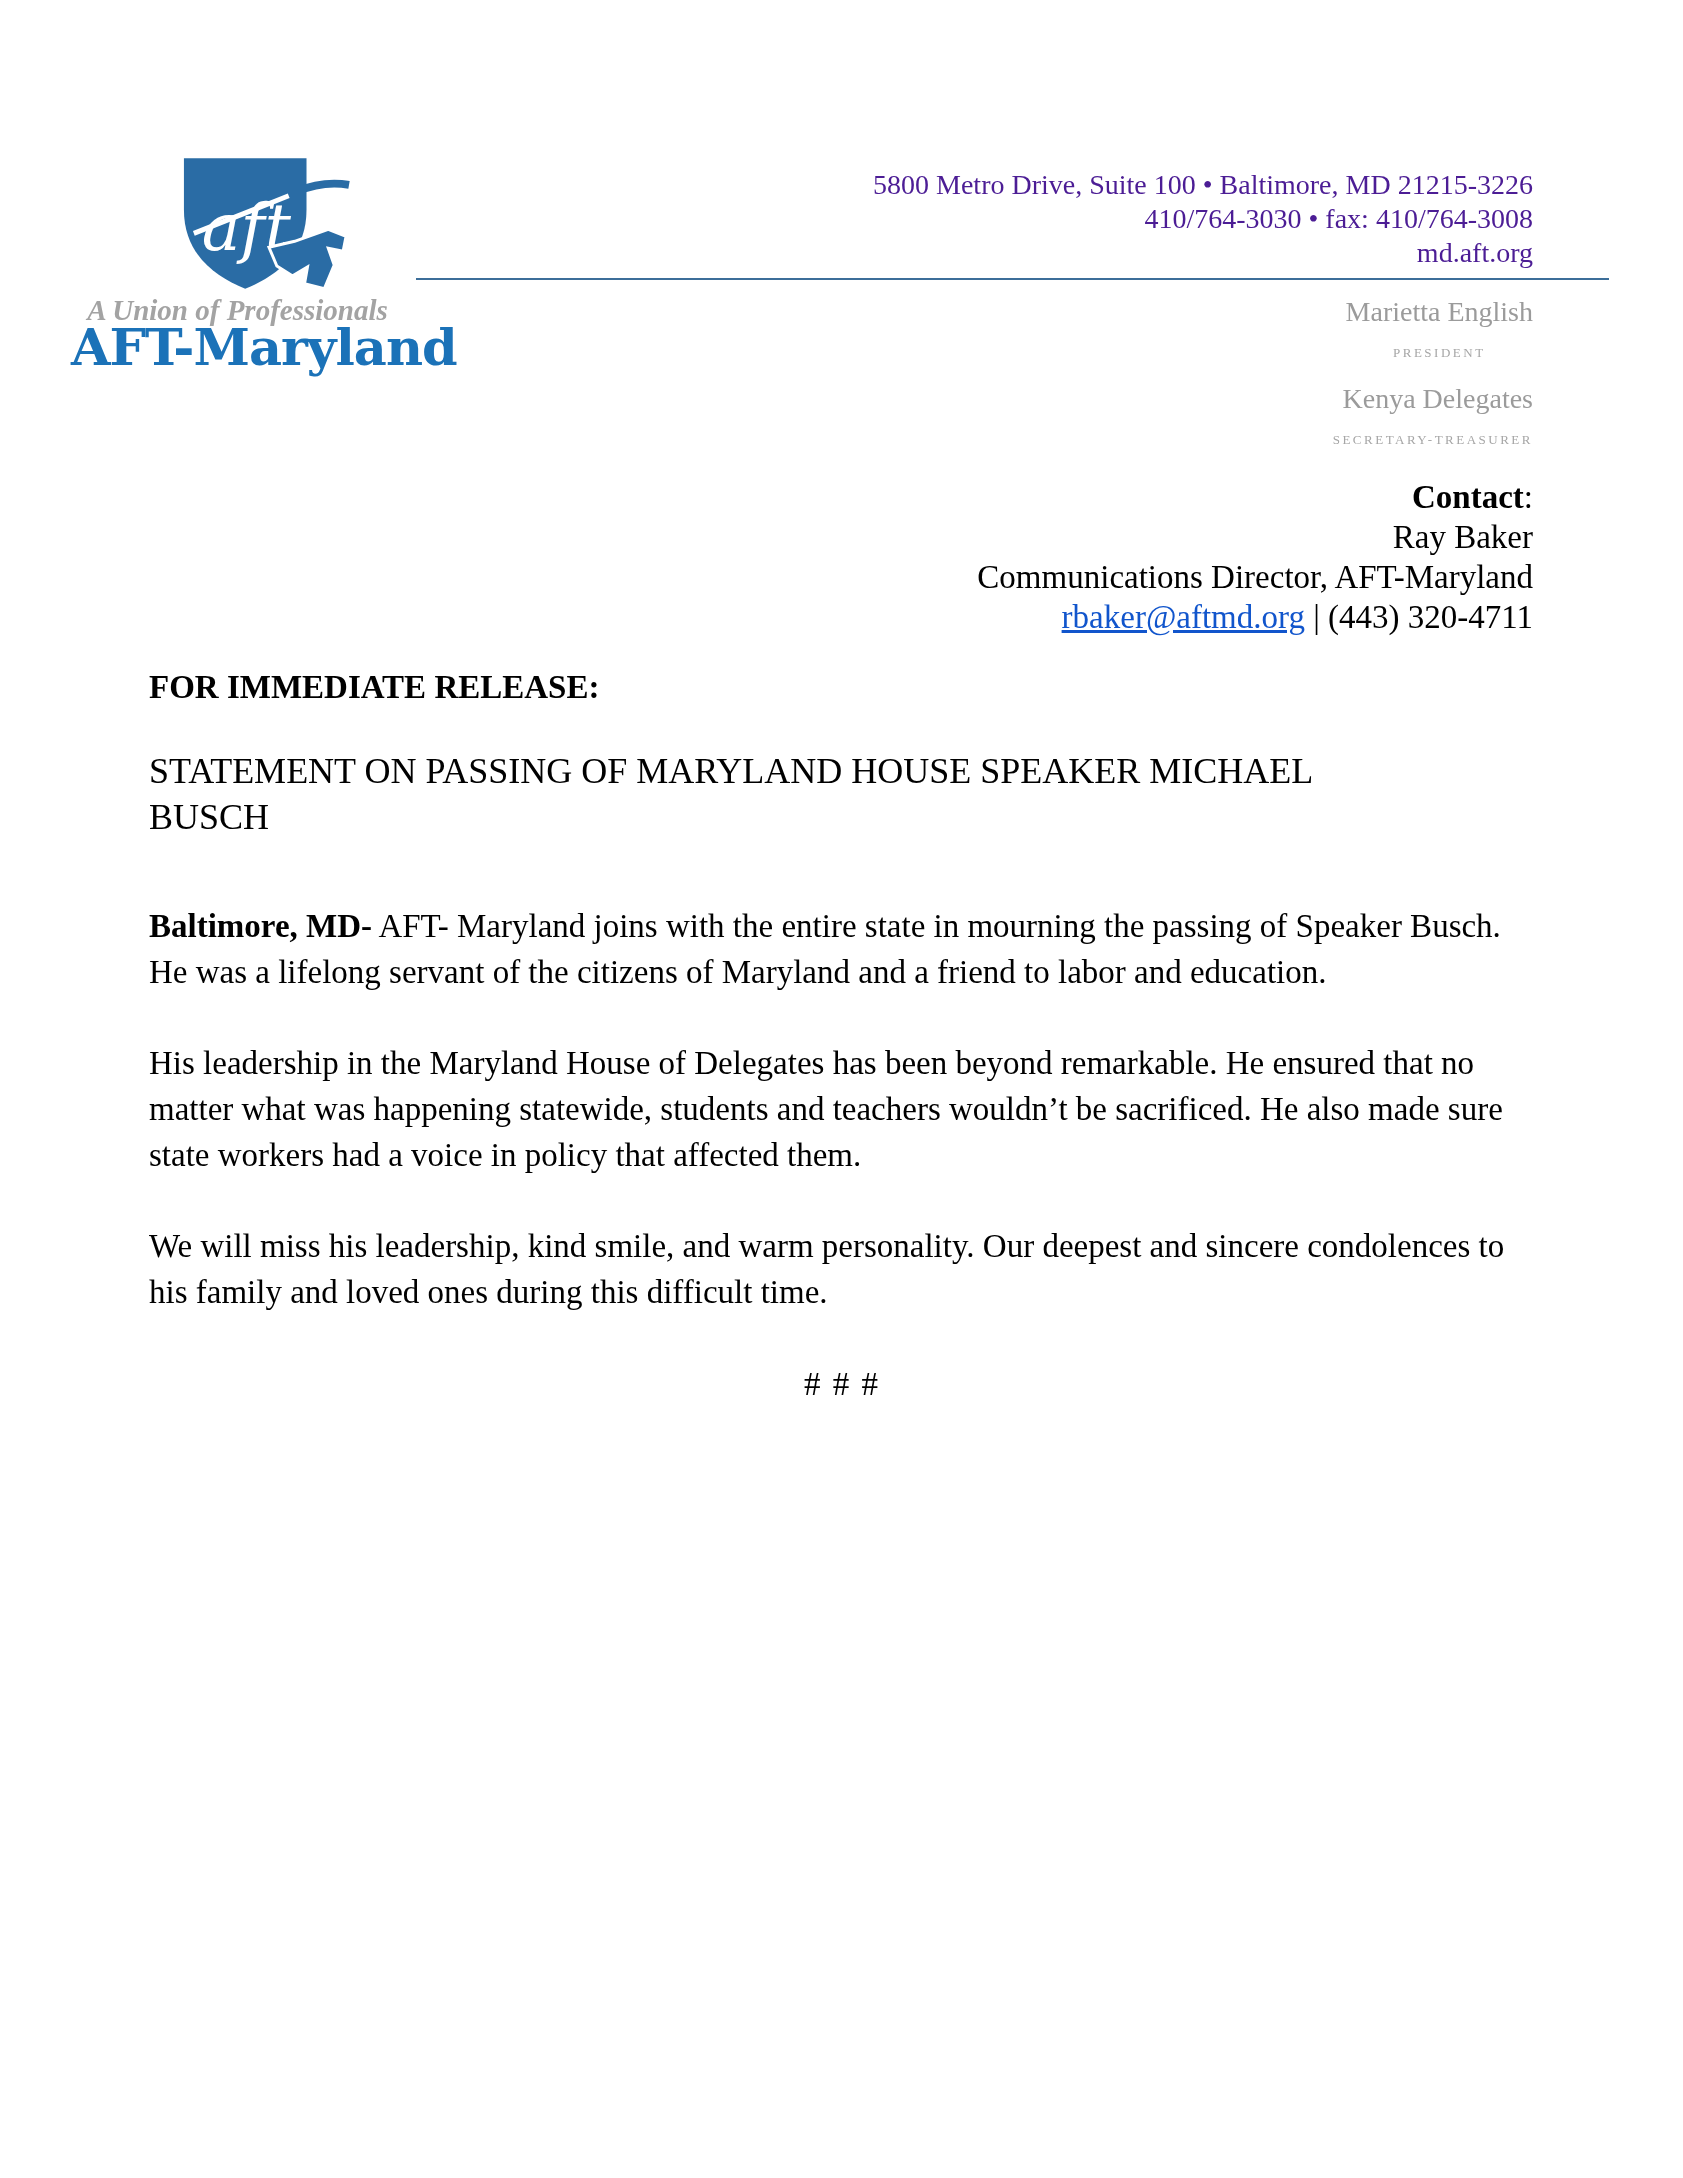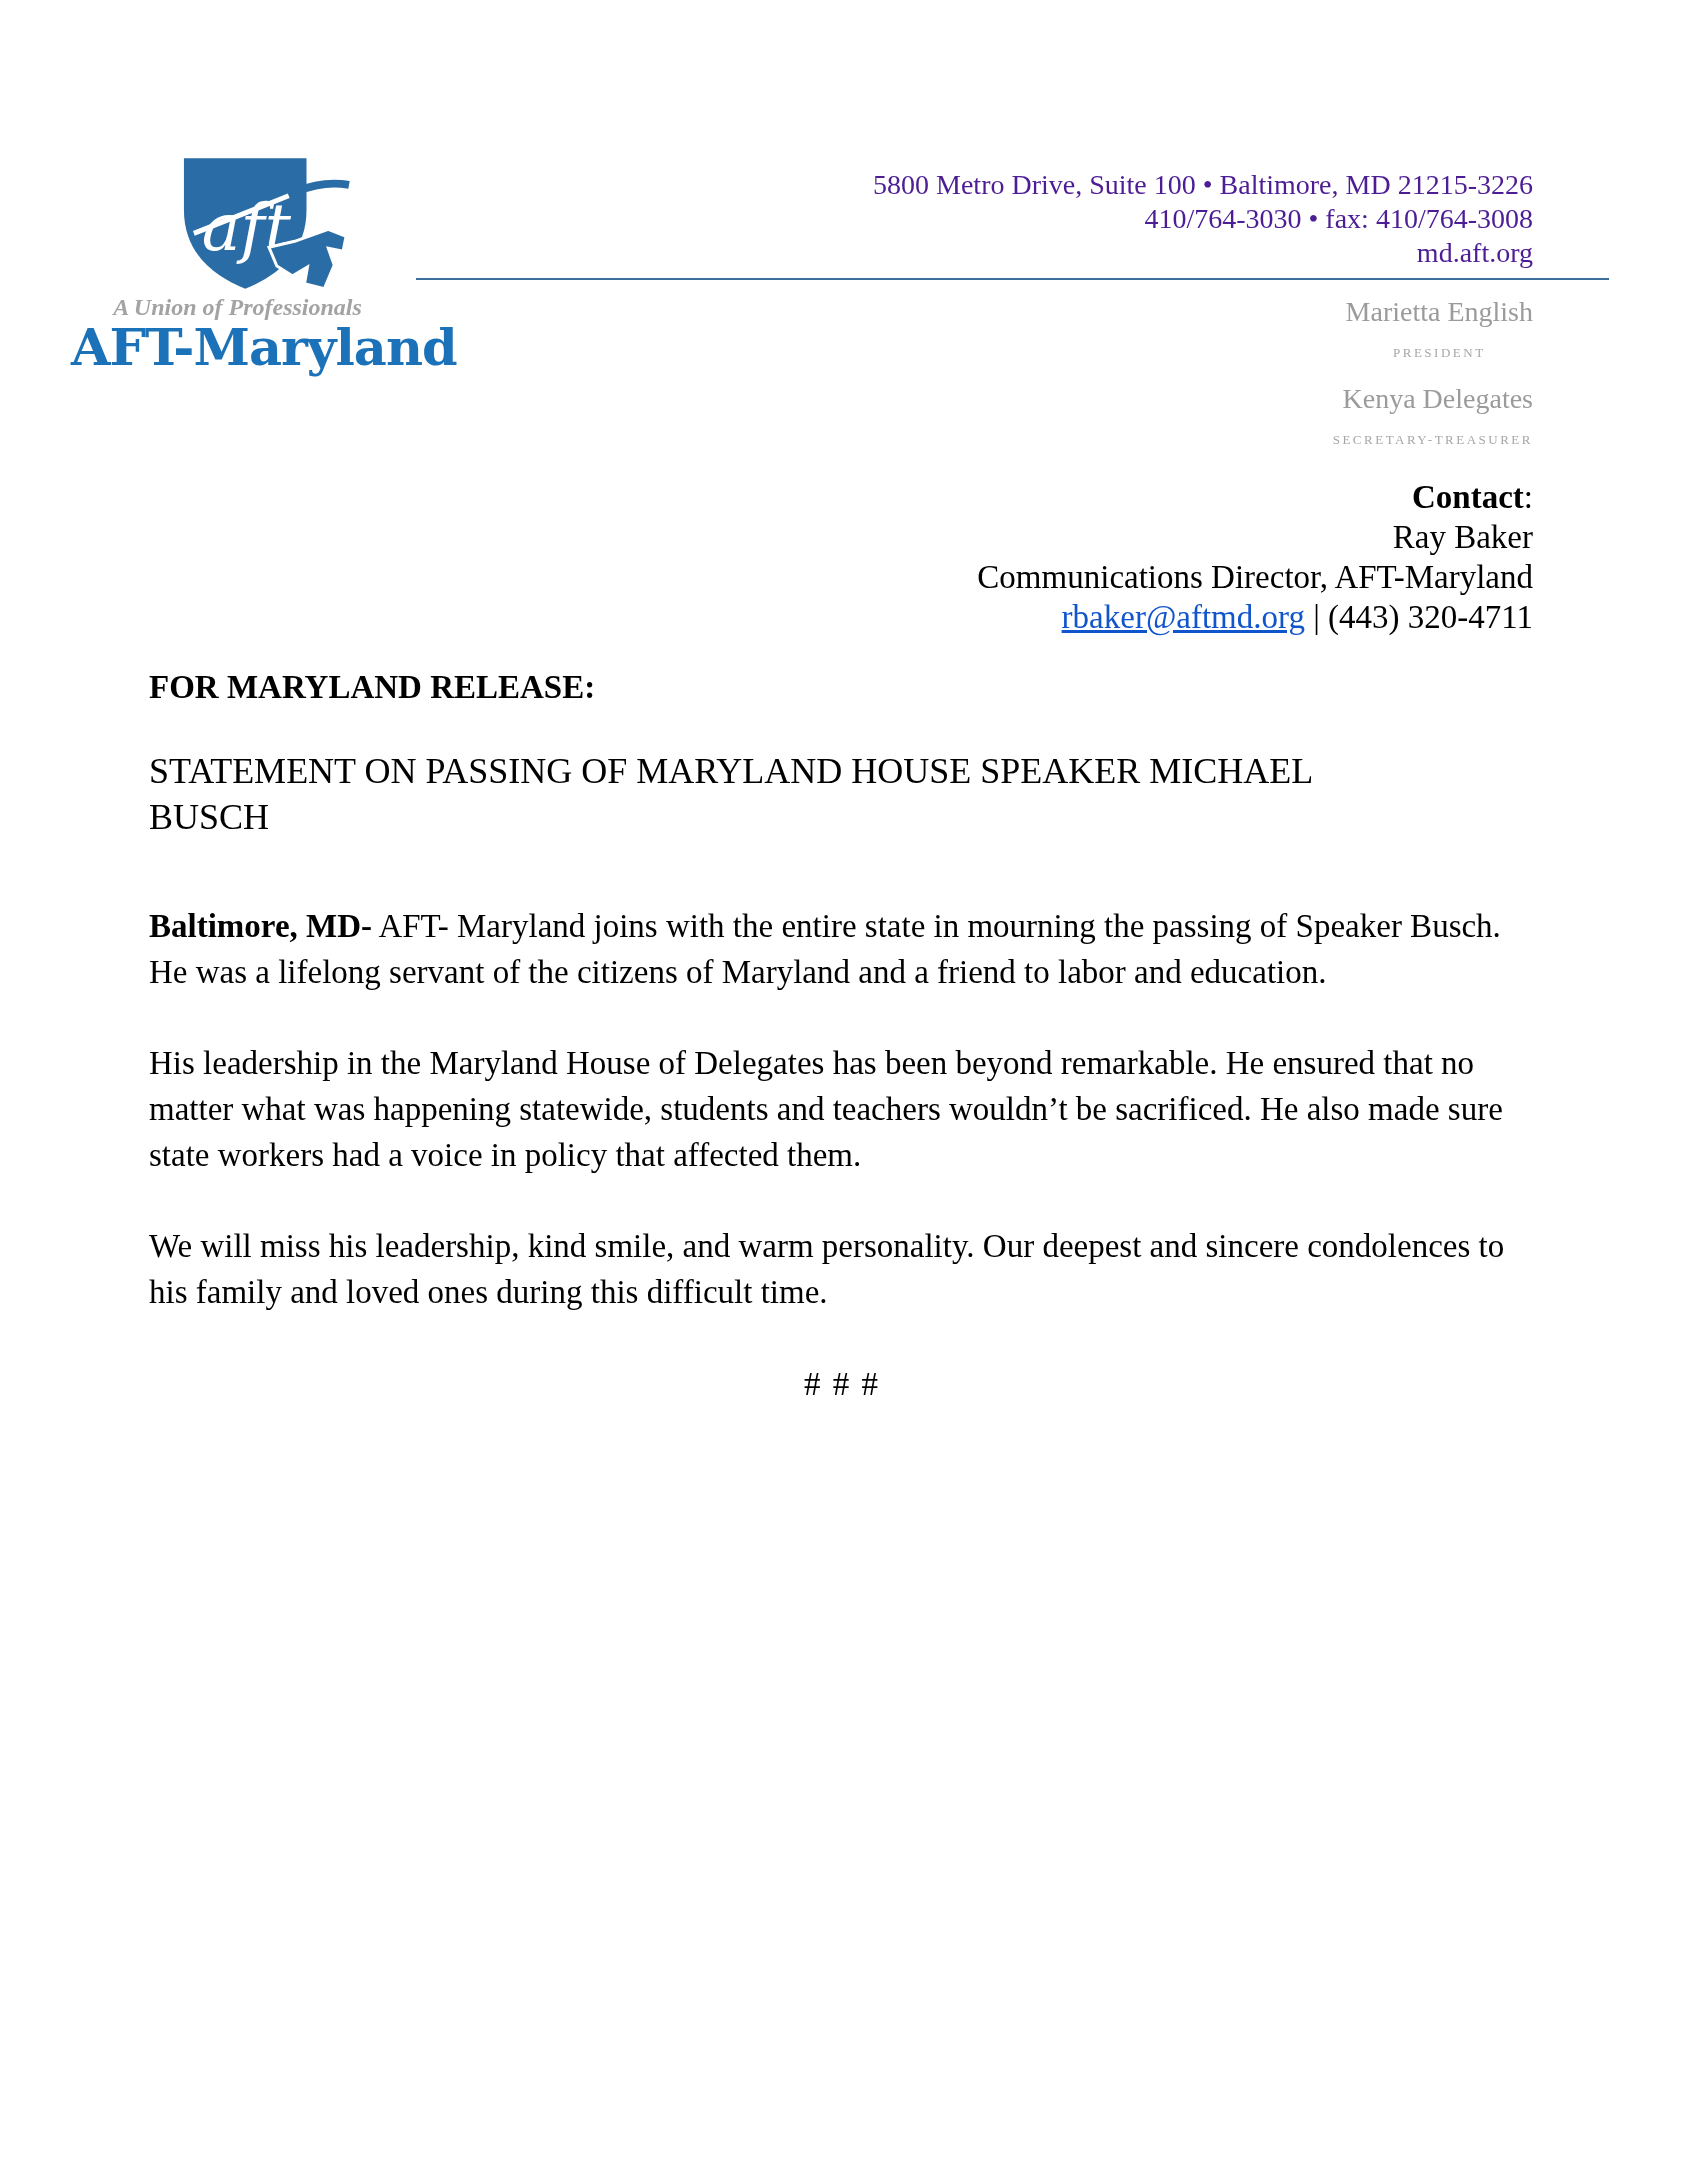--- a/index.html
+++ b/index.html
@@ -23,21 +23,21 @@
     height: 139px;
   }
   .logo-tagline {
     position: absolute;
     left: 69px;
     top: 294px;
     width: 337px;
     text-align: center;
     font-style: italic;
     font-weight: bold;
-    font-size: 24px;
+    font-size: 29px;
     color: #a3a3a3;
     letter-spacing: 0px;
     white-space: nowrap;
   }
   .logo-orgname {
     position: absolute;
     left: 71px;
     top: 317px;
     font-family: "DejaVu Serif", serif;
     font-weight: bold;
@@ -157,21 +157,21 @@
     <div class="officer-title">SECRETARY-TREASURER</div>
   </div>
 
   <div class="press-contact">
     <div><span class="contact-label">Contact</span><span>:</span></div>
     <div>Ray Baker</div>
     <div>Communications Director, AFT-Maryland</div>
     <div><a href="#" class="email-link">rbaker@aftmd.org</a><span> | </span><span>(443) 320-4711</span></div>
   </div>
 
-  <div class="release-line">FOR MARYLAND RELEASE:</div>
+  <div class="release-line">FOR IMMEDIATE RELEASE:</div>
 
   <div class="headline">
     <div>STATEMENT ON PASSING OF MARYLAND HOUSE SPEAKER MICHAEL</div>
     <div>BUSCH</div>
   </div>
 
   <div class="body-copy">
     <p><span class="lead-in">Baltimore, MD-</span><span> AFT- Maryland joins with the entire state in mourning the passing of Speaker Busch. He was a lifelong servant of the citizens of Maryland and a friend to labor and education.</span></p>
     <p>His leadership in the Maryland House of Delegates has been beyond remarkable. He ensured that no matter what was happening statewide, students and teachers wouldn’t be sacrificed. He also made sure state workers had a voice in policy that affected them.</p>
     <p>We will miss his leadership, kind smile, and warm personality. Our deepest and sincere condolences to his family and loved ones during this difficult time.</p>

